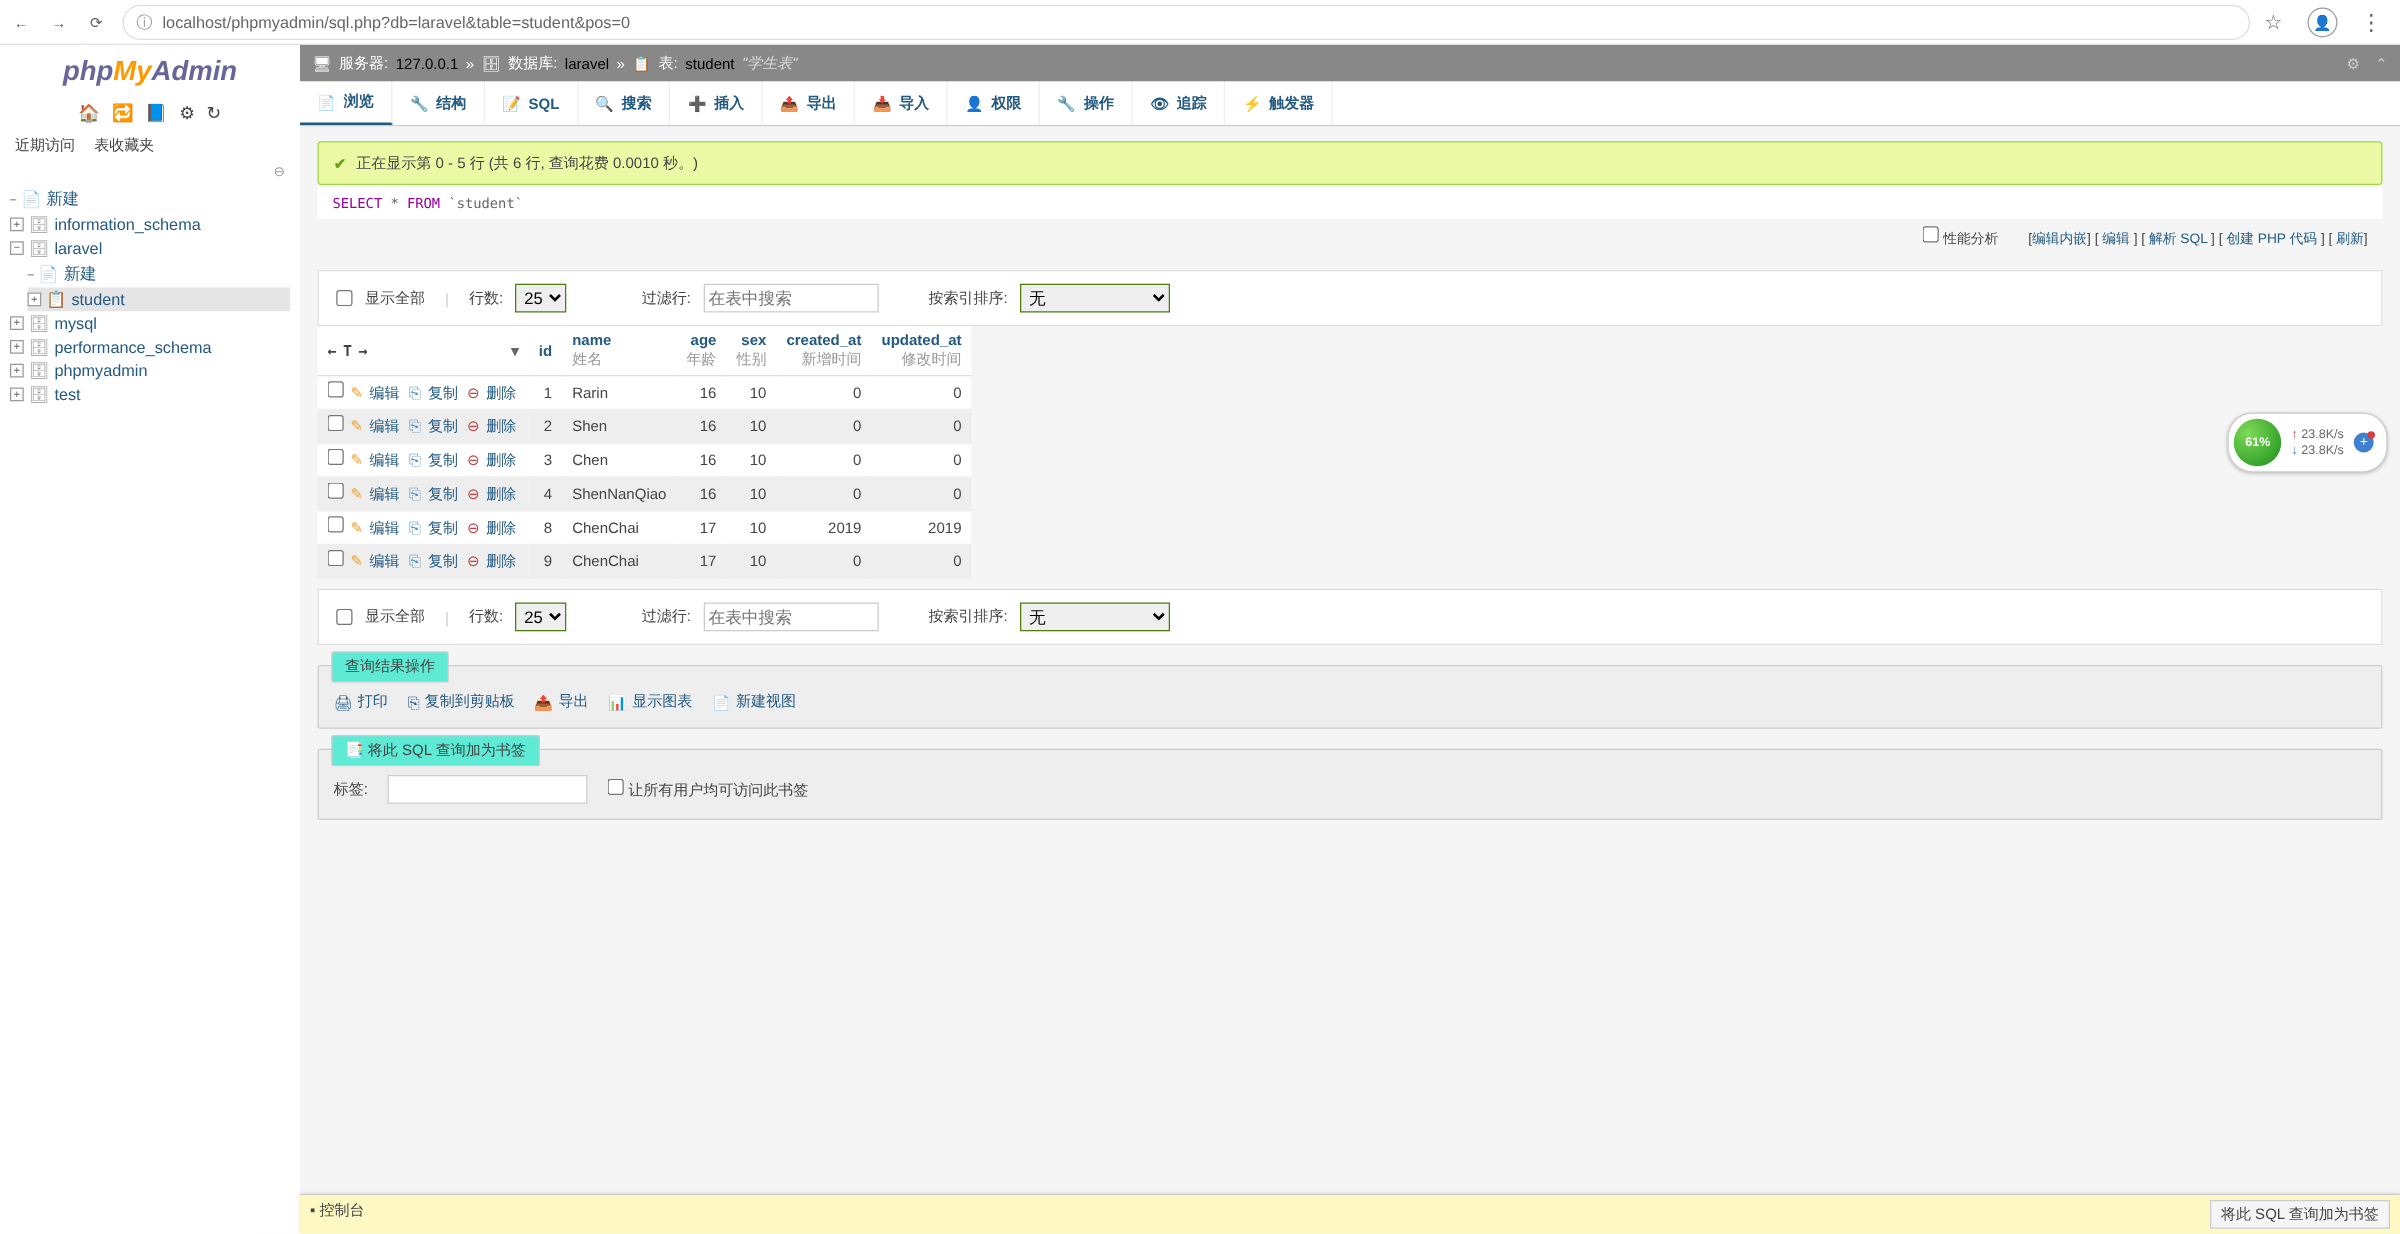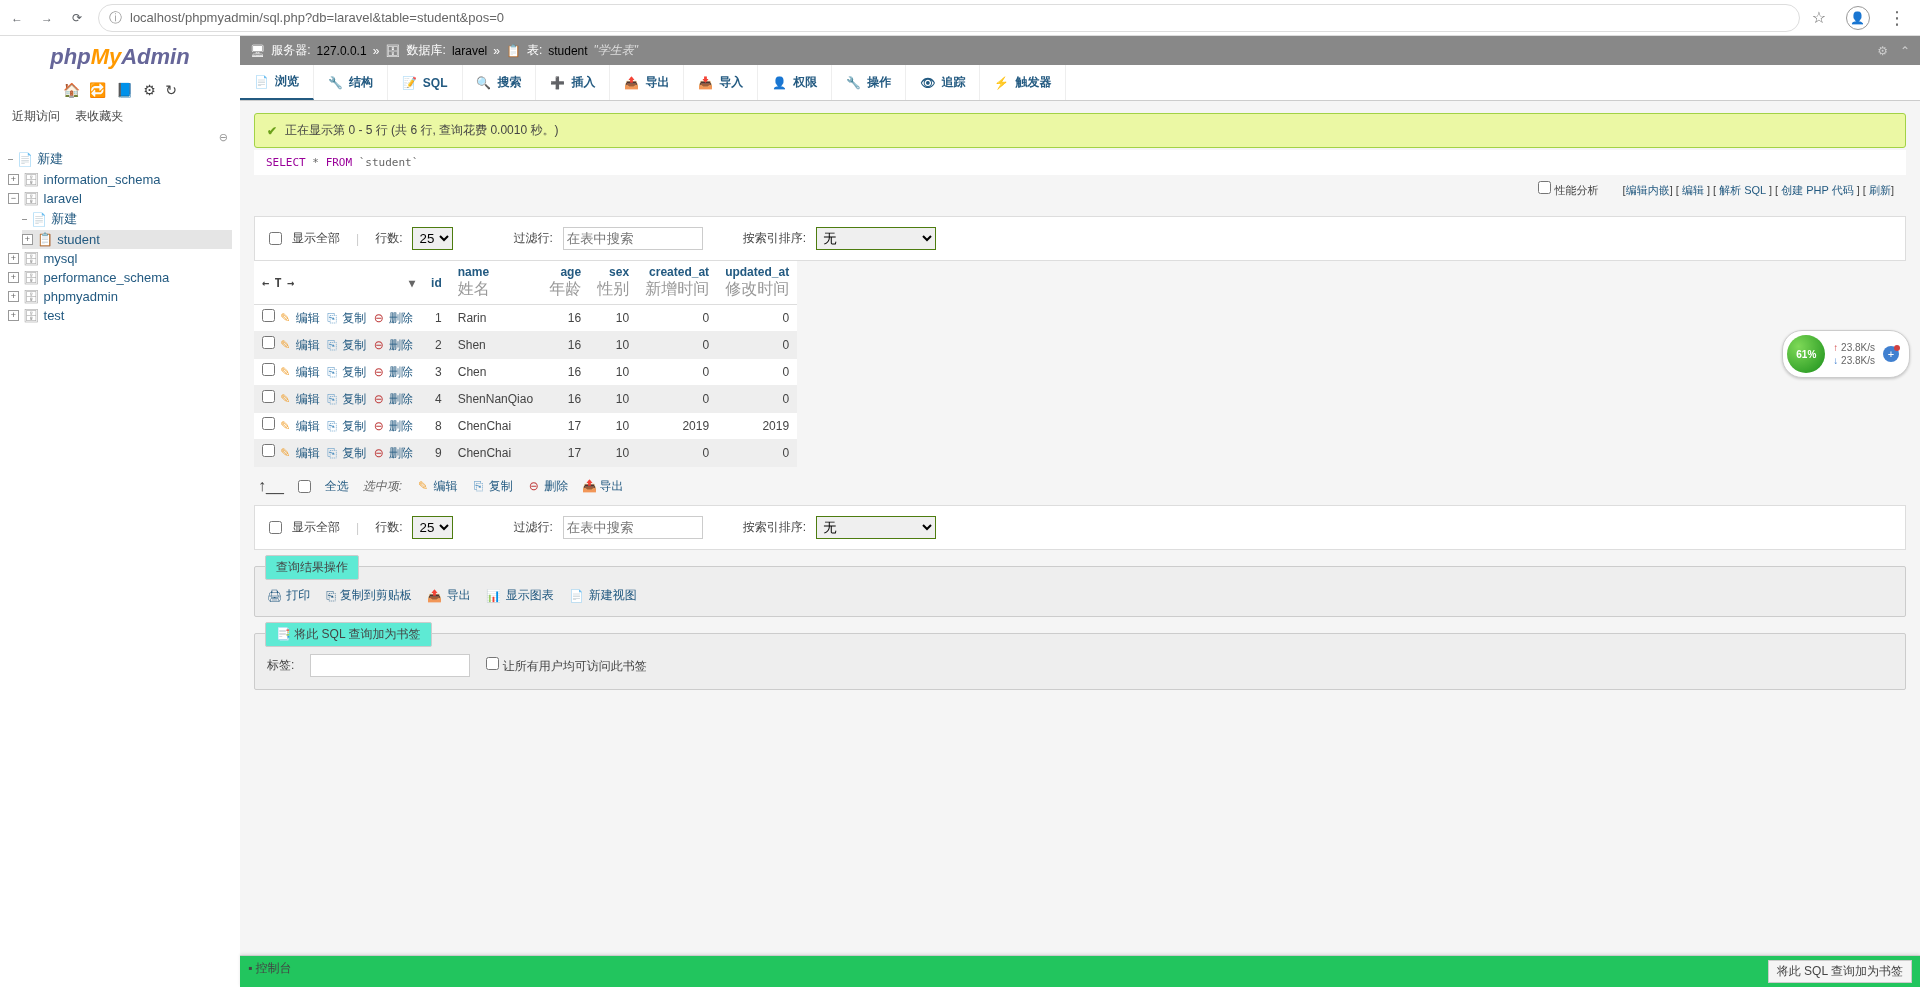--- a/index.html
+++ b/index.html
@@ -54,21 +54,21 @@
 .controls-row { padding: 10px 14px; display: flex; align-items: center; gap: 10px; font-size: 12px; background: #fff; margin: 8px 14px 0; border: 1px solid #ddd; }
 .controls-row input[type=text] { padding: 3px; border: 1px solid #ccc; width: 140px; }
 .controls-row select { padding: 2px; border: 1px solid #4d7c0f; }
 .sep { color: #ccc; margin: 0 6px; }
 
 .options-link { margin: 6px 18px; color: #235a81; cursor: pointer; font-size: 12px; }
 
 .data-table { margin: 0 14px; border-collapse: collapse; width: auto; font-size: 12px; }
 .data-table th { background: #fff; padding: 4px 8px; text-align: right; border-bottom: 1px solid #ddd; }
 .data-table th.sortable { color: #235a81; cursor: pointer; }
-.data-table th .sub { display: block; font-size: 16px; color: #999; font-weight: normal; }
+.data-table th .sub { display: block; font-size: 12px; color: #999; font-weight: normal; }
 .data-table th.actions { text-align: left; }
 .data-table td { padding: 4px 8px; text-align: right; border-bottom: 1px solid #eee; }
 .data-table td.actions { text-align: left; white-space: nowrap; }
 .data-table td.text { text-align: left; }
 .data-table tr.odd { background: #fff; }
 .data-table tr.even { background: #eee; }
 .action-link { color: #235a81; margin-right: 2px; cursor: pointer; }
 .act-icon { display: inline-block; width: 14px; text-align: center; }
 .pencil { color: #f0a030; }
 .copy-i { color: #5090c0; }
@@ -81,21 +81,21 @@
 .bulk-row a { color: #235a81; cursor: pointer; }
 .italic-lbl { font-style: italic; color: #666; }
 
 .fieldset { margin: 16px 14px; border: 1px solid #ccc; background: #eee; padding: 12px; position: relative; border-radius: 2px; }
 .fieldset-legend { position: absolute; top: -12px; left: 10px; background: #5eead4; border: 1px solid #ccc; padding: 3px 10px; font-size: 12px; border-radius: 2px; }
 .fieldset-links { display: flex; gap: 16px; margin-top: 8px; }
 .fieldset-links a { color: #235a81; cursor: pointer; display: flex; align-items: center; gap: 4px; }
 .bookmark-row { display: flex; align-items: center; gap: 16px; margin-top: 8px; }
 .bookmark-row input[type=text] { width: 160px; padding: 3px; border: 1px solid #ccc; }
 
-.console-bar { position: fixed; bottom: 0; left: 240px; right: 0; background: #22c55e; border-top: 1px solid #ccc; padding: 4px 8px; font-size: 12px; display: flex; justify-content: space-between; box-shadow: 0 -1px 3px rgba(0,0,0,0.1); }
+.console-bar { position: fixed; bottom: 0; left: 240px; right: 0; background: #fef9c3; border-top: 1px solid #ccc; padding: 4px 8px; font-size: 12px; display: flex; justify-content: space-between; box-shadow: 0 -1px 3px rgba(0,0,0,0.1); }
 .console-bar .btn { border: 1px solid #ccc; padding: 2px 8px; background: #f5f5f5; cursor: pointer; }
 
 .net-widget { position: fixed; right: 10px; top: 330px; display: flex; align-items: center; gap: 8px; background: #fff; border: 1px solid #ccc; border-radius: 20px; padding: 4px 10px 4px 4px; box-shadow: 0 1px 3px rgba(0,0,0,0.2); }
 .net-circle { width: 38px; height: 38px; border-radius: 50%; background: radial-gradient(circle at 30% 30%, #7ed957, #1a8f1a); display: flex; align-items: center; justify-content: center; color: #fff; font-size: 10px; font-weight: bold; }
 .net-stats { font-size: 10px; color: #666; line-height: 1.3; }
 .net-stats .up { color: #d04040; }
 .net-stats .dn { color: #4080d0; }
 .net-badge { width: 16px; height: 16px; border-radius: 50%; background: #4080d0; color: #fff; display: inline-flex; align-items: center; justify-content: center; font-size: 11px; position: relative; }
 .net-badge::after { content: ''; width: 6px; height: 6px; background: #d04040; border-radius: 50%; position: absolute; top: -1px; right: -1px; }
 </style>
@@ -346,30 +346,20 @@
             <td>9</td>
             <td class="text">ChenChai</td>
             <td>17</td>
             <td>10</td>
             <td>0</td>
             <td>0</td>
           </tr>
         </tbody>
     </table>
 
-    <div class="bulk-row">
-      <span class="arrow-up">↑__</span>
-      <input type="checkbox" style="">
-      <a>全选</a>
-      <span class="italic-lbl">选中项:</span>
-      <a><span class="act-icon pencil">✎</span> <span>编辑</span></a>
-      <a><span class="act-icon copy-i">⎘</span> <span>复制</span></a>
-      <a><span class="act-icon del-i">⊖</span> <span>删除</span></a>
-      <a><span class="act-icon">📤</span> <span>导出</span></a>
-    </div>
 
     <div class="controls-row">
       <input type="checkbox" style="">
       <span>显示全部</span>
       <span class="sep">|</span>
       <span>行数:</span>
       <select><option>25</option></select>
       <span style="width:40px"></span>
       <span>过滤行:</span>
       <input type="text" placeholder="在表中搜索" style="">

